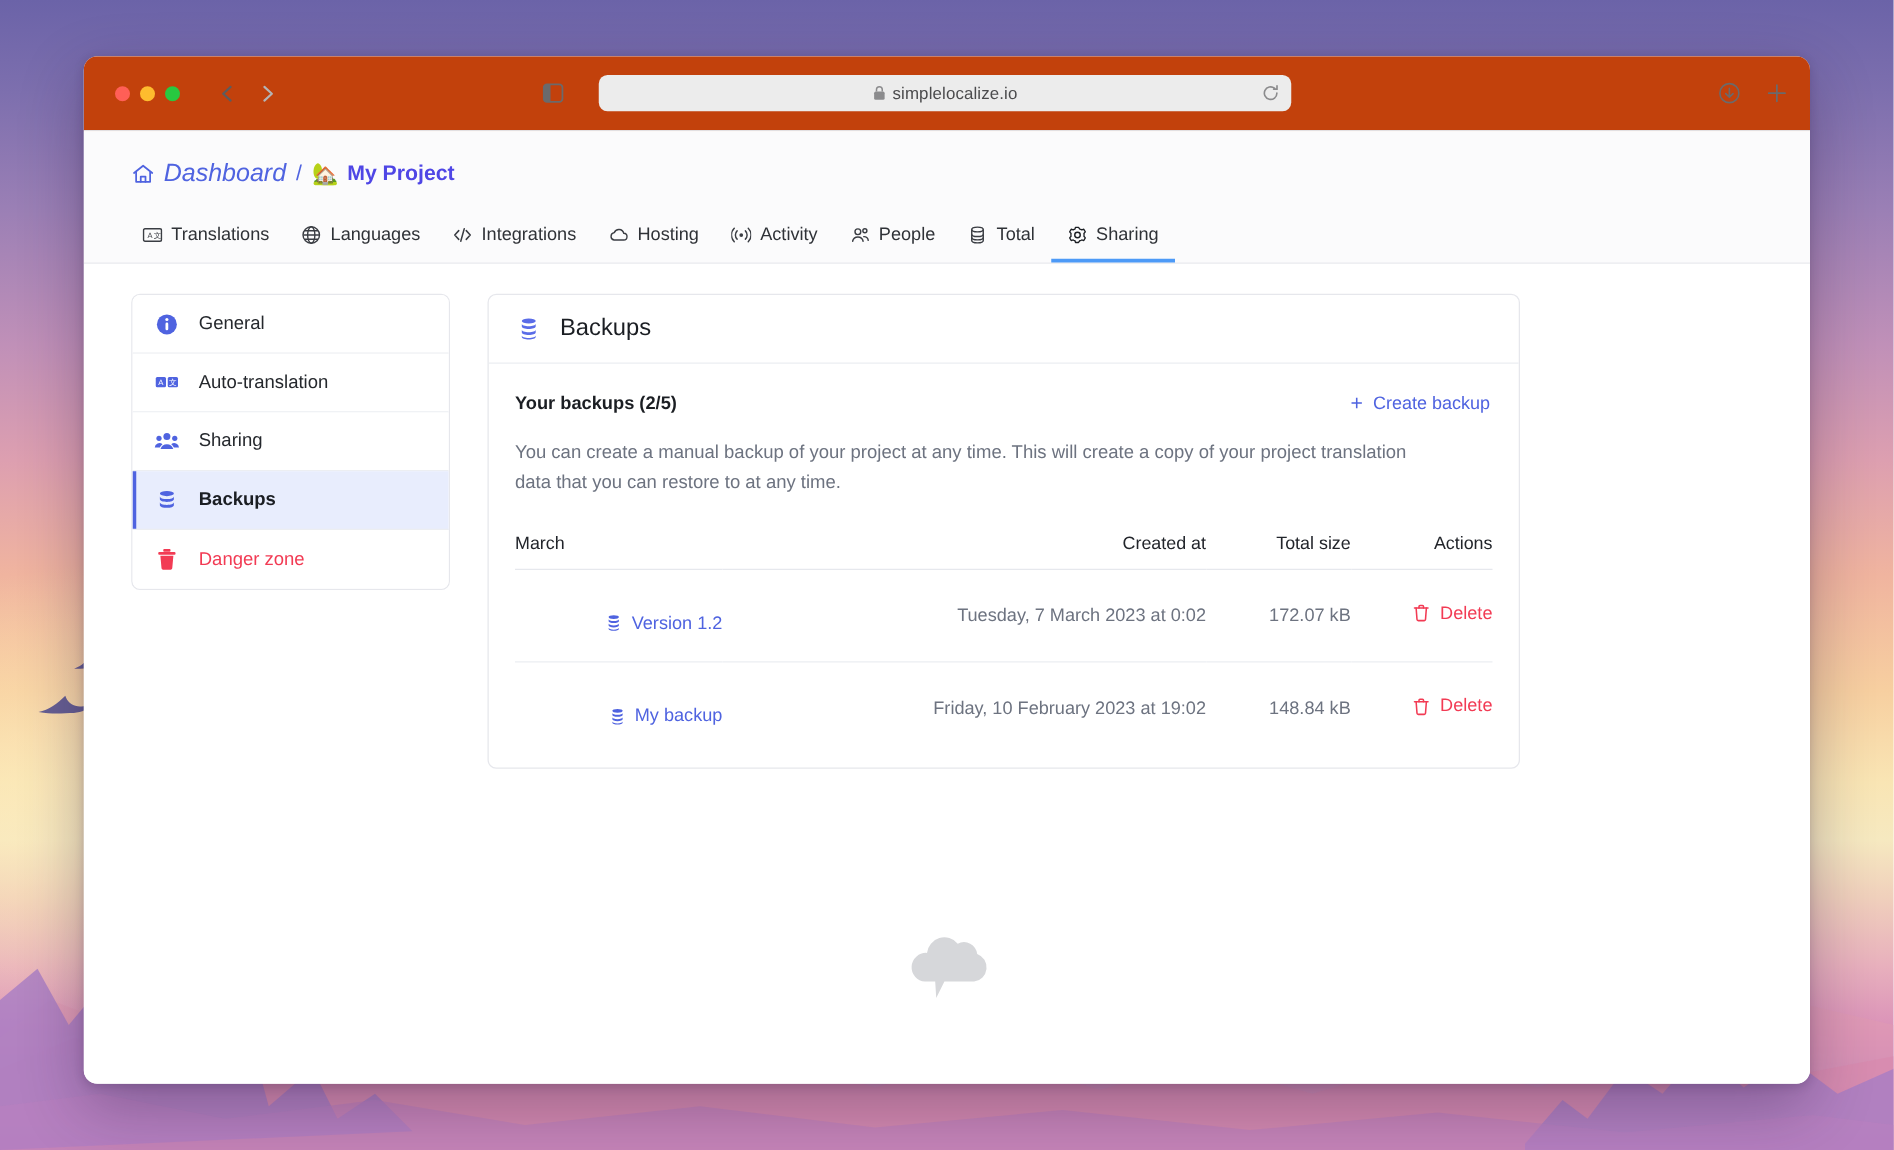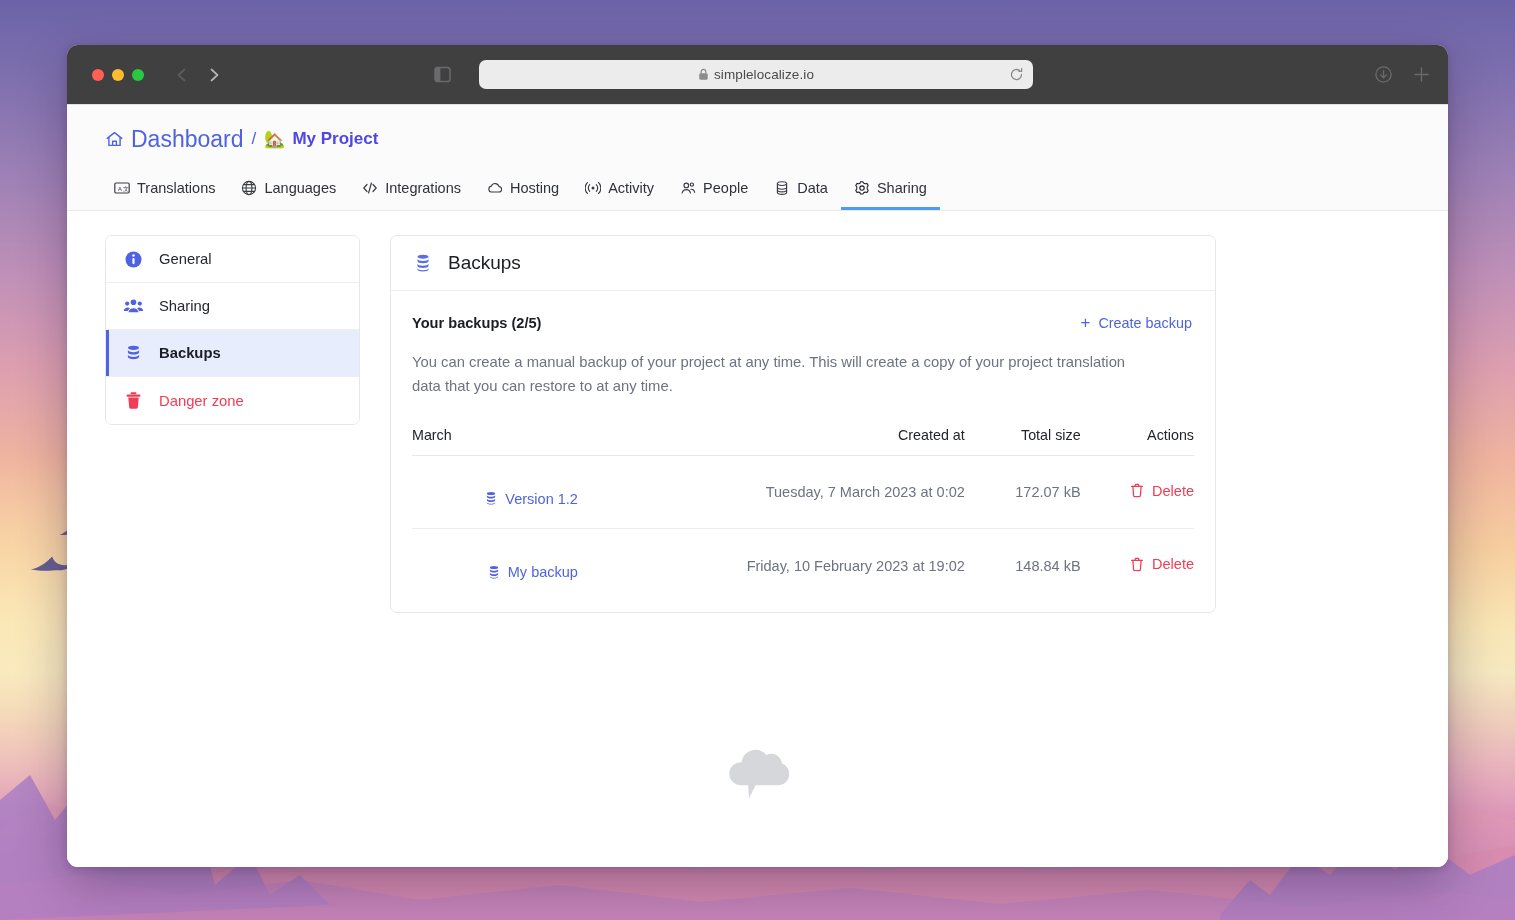--- a/index.html
+++ b/index.html
@@ -60,21 +60,21 @@
     box-shadow: 0 18px 50px rgba(40,20,60,0.33), 0 2px 8px rgba(40,20,60,0.18);
     overflow: hidden;
     display: flex;
     flex-direction: column;
   }
 
   
   .toolbar {
     height: 60px;
     flex: 0 0 60px;
-    background: #404040;
+    background: #c2410c;
     border-bottom: 1px solid #e2e0e2;
     display: flex;
     align-items: center;
     padding: 0 16px;
     position: relative;
   }
   .traffic { display: flex; gap: 8px; align-items: center; margin-left: 9px; }
   .dot { width: 12px; height: 12px; border-radius: 50%; display: block; }
   .dot.red { background: #ff5f57; }
   .dot.amber { background: #febc2e; }
@@ -142,21 +142,22 @@
     align-items: center;
     gap: 7px;
     padding: 0 38px 0 38px;
     font-size: 17px;
     height: 28px;
   }
   .home-icon { width: 19px; height: 19px; display: block; }
   .crumb-link {
     color: #4f63e0;
     text-decoration: none;
-    font-size: 23px;
+    font-size: 20px;
+    font-style: italic;
   }
   .crumb-sep { color: #4f63e0; font-size: 17px; margin: 0 1px; }
   .crumb-emoji { font-size: 17px; line-height: 1; }
   .crumb-current {
     color: #4f46e5;
     font-weight: 700;
     font-size: 17px;
   }
 
   .tabs {
@@ -494,21 +495,21 @@
             </svg>
             <span>People</span>
           </div>
           <div class="tab">
             <svg class="tab-icon" viewBox="0 0 16 16" fill="none" stroke="#3a3d43" stroke-width="1.15">
               <ellipse cx="8" cy="3.6" rx="4.6" ry="1.9"></ellipse>
               <path d="M3.4 3.6 V12.4 C3.4 13.5 5.5 14.3 8 14.3 C10.5 14.3 12.6 13.5 12.6 12.4 V3.6"></path>
               <path d="M3.4 7.3 C3.4 8.4 5.5 9.2 8 9.2 C10.5 9.2 12.6 8.4 12.6 7.3"></path>
               <path d="M3.4 10.0 C3.4 11.1 5.5 11.9 8 11.9 C10.5 11.9 12.6 11.1 12.6 10.0"></path>
             </svg>
-            <span>Data</span>
+            <span>Total</span>
           </div>
           <div class="tab active">
             <svg class="tab-icon" viewBox="0 0 16 16" fill="none" stroke="#1b1e23" stroke-width="1.15" stroke-linejoin="round">
               <circle cx="8" cy="8" r="2.2"></circle>
               <path d="M8 1.4 L9.1 2.9 A5.6 5.6 0 0 1 10.8 3.6 L12.6 3.1 L13.9 5.4 L12.7 6.8 A5.6 5.6 0 0 1 12.7 9.2 L13.9 10.6 L12.6 12.9 L10.8 12.4 A5.6 5.6 0 0 1 9.1 13.1 L8 14.6 L5.4 14.6 L4.9 13.1 A5.6 5.6 0 0 1 3.4 12.4 L1.6 12.9 L0.3 10.6 L1.5 9.2 A5.6 5.6 0 0 1 1.5 6.8 L0.3 5.4 L1.6 3.1 L3.4 3.6 A5.6 5.6 0 0 1 4.9 2.9 L5.4 1.4 Z" transform="translate(1,0) scale(0.92) translate(0.5,0.6)"></path>
             </svg>
             <span>Sharing</span>
           </div>
         </div>
       </div>
@@ -519,20 +520,29 @@
 
           <div class="menu-item">
             <svg class="menu-icon" viewBox="0 0 21 21">
               <circle cx="10.5" cy="10.5" r="8" fill="#4f63e0"></circle>
               <circle cx="10.5" cy="6.6" r="1.25" fill="#ffffff"></circle>
               <rect x="9.4" y="9" width="2.2" height="6.2" rx="1.1" fill="#ffffff"></rect>
             </svg>
             <span>General</span>
           </div>
 
+          <div class="menu-item">
+            <svg class="menu-icon" viewBox="0 0 21 21">
+              <rect x="1.6" y="5.6" width="8.2" height="8.2" rx="1.2" fill="#4f63e0"></rect>
+              <rect x="11.2" y="5.6" width="8.2" height="8.2" rx="1.2" fill="#4f63e0"></rect>
+              <text x="5.7" y="12.1" font-size="6.2" fill="#ffffff" font-family="sans-serif" text-anchor="middle">A</text>
+              <text x="15.3" y="12.1" font-size="6.2" fill="#ffffff" font-family="sans-serif" text-anchor="middle">文</text>
+            </svg>
+            <span>Auto-translation</span>
+          </div>
 
           <div class="menu-item">
             <svg class="menu-icon" viewBox="0 0 21 21" fill="#4f63e0">
               <circle cx="10.5" cy="6.2" r="2.8"></circle>
               <circle cx="4.2" cy="7.6" r="2.1"></circle>
               <circle cx="16.8" cy="7.6" r="2.1"></circle>
               <path d="M5.4 16.2 A5.3 5.3 0 0 1 15.6 16.2 Z"></path>
               <path d="M0.8 15 A3.8 3.8 0 0 1 7 12.3 A6.8 6.8 0 0 0 4.9 15 Z"></path>
               <path d="M20.2 15 A3.8 3.8 0 0 0 14 12.3 A6.8 6.8 0 0 1 16.1 15 Z"></path>
             </svg>

